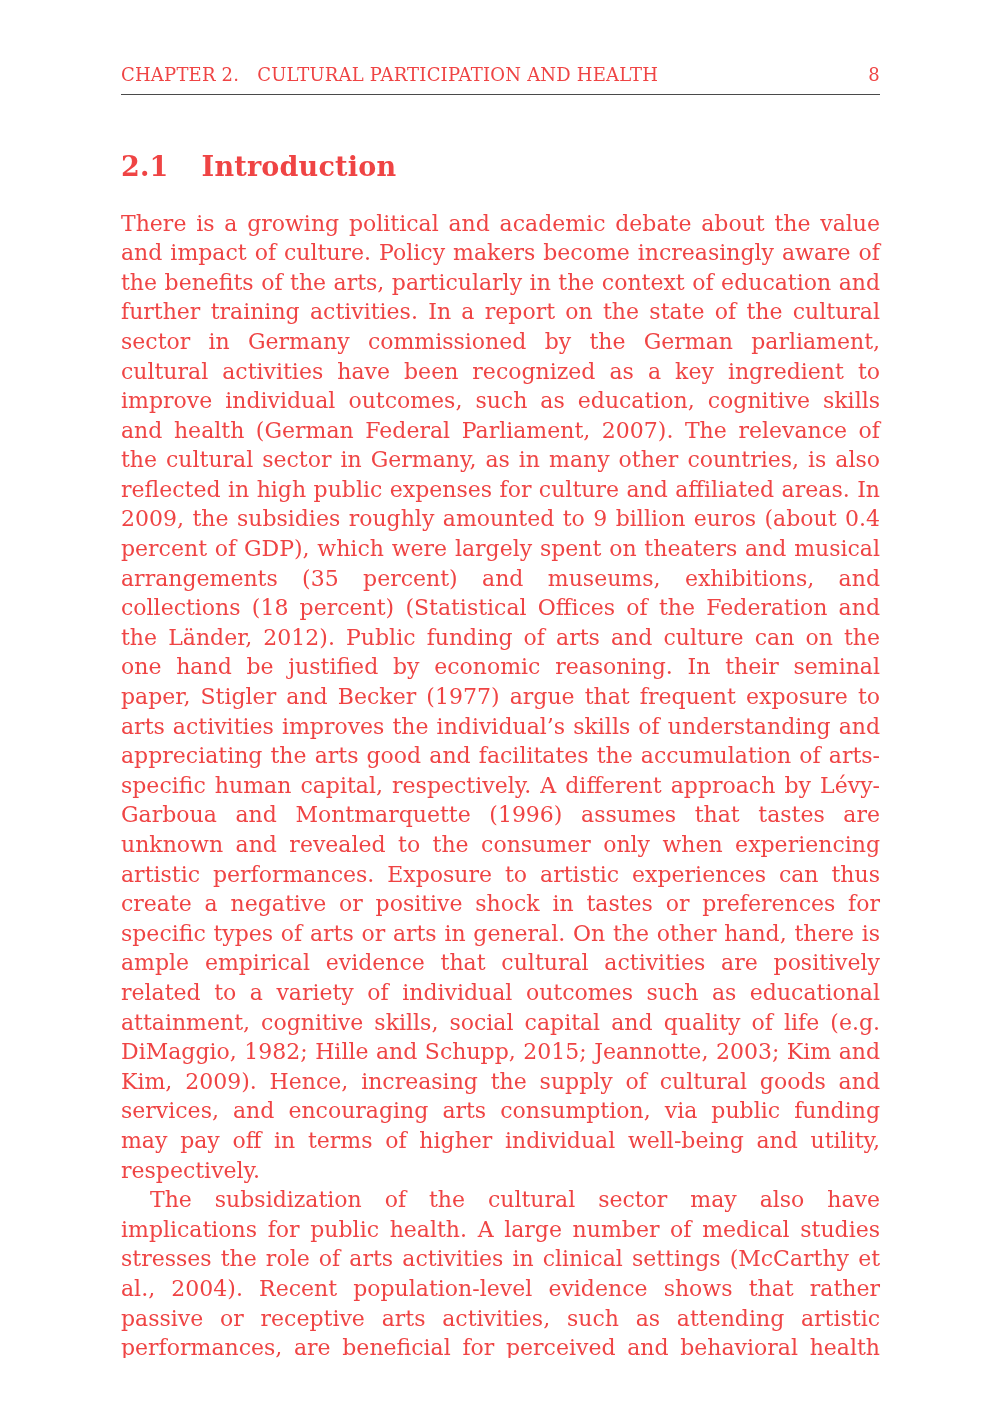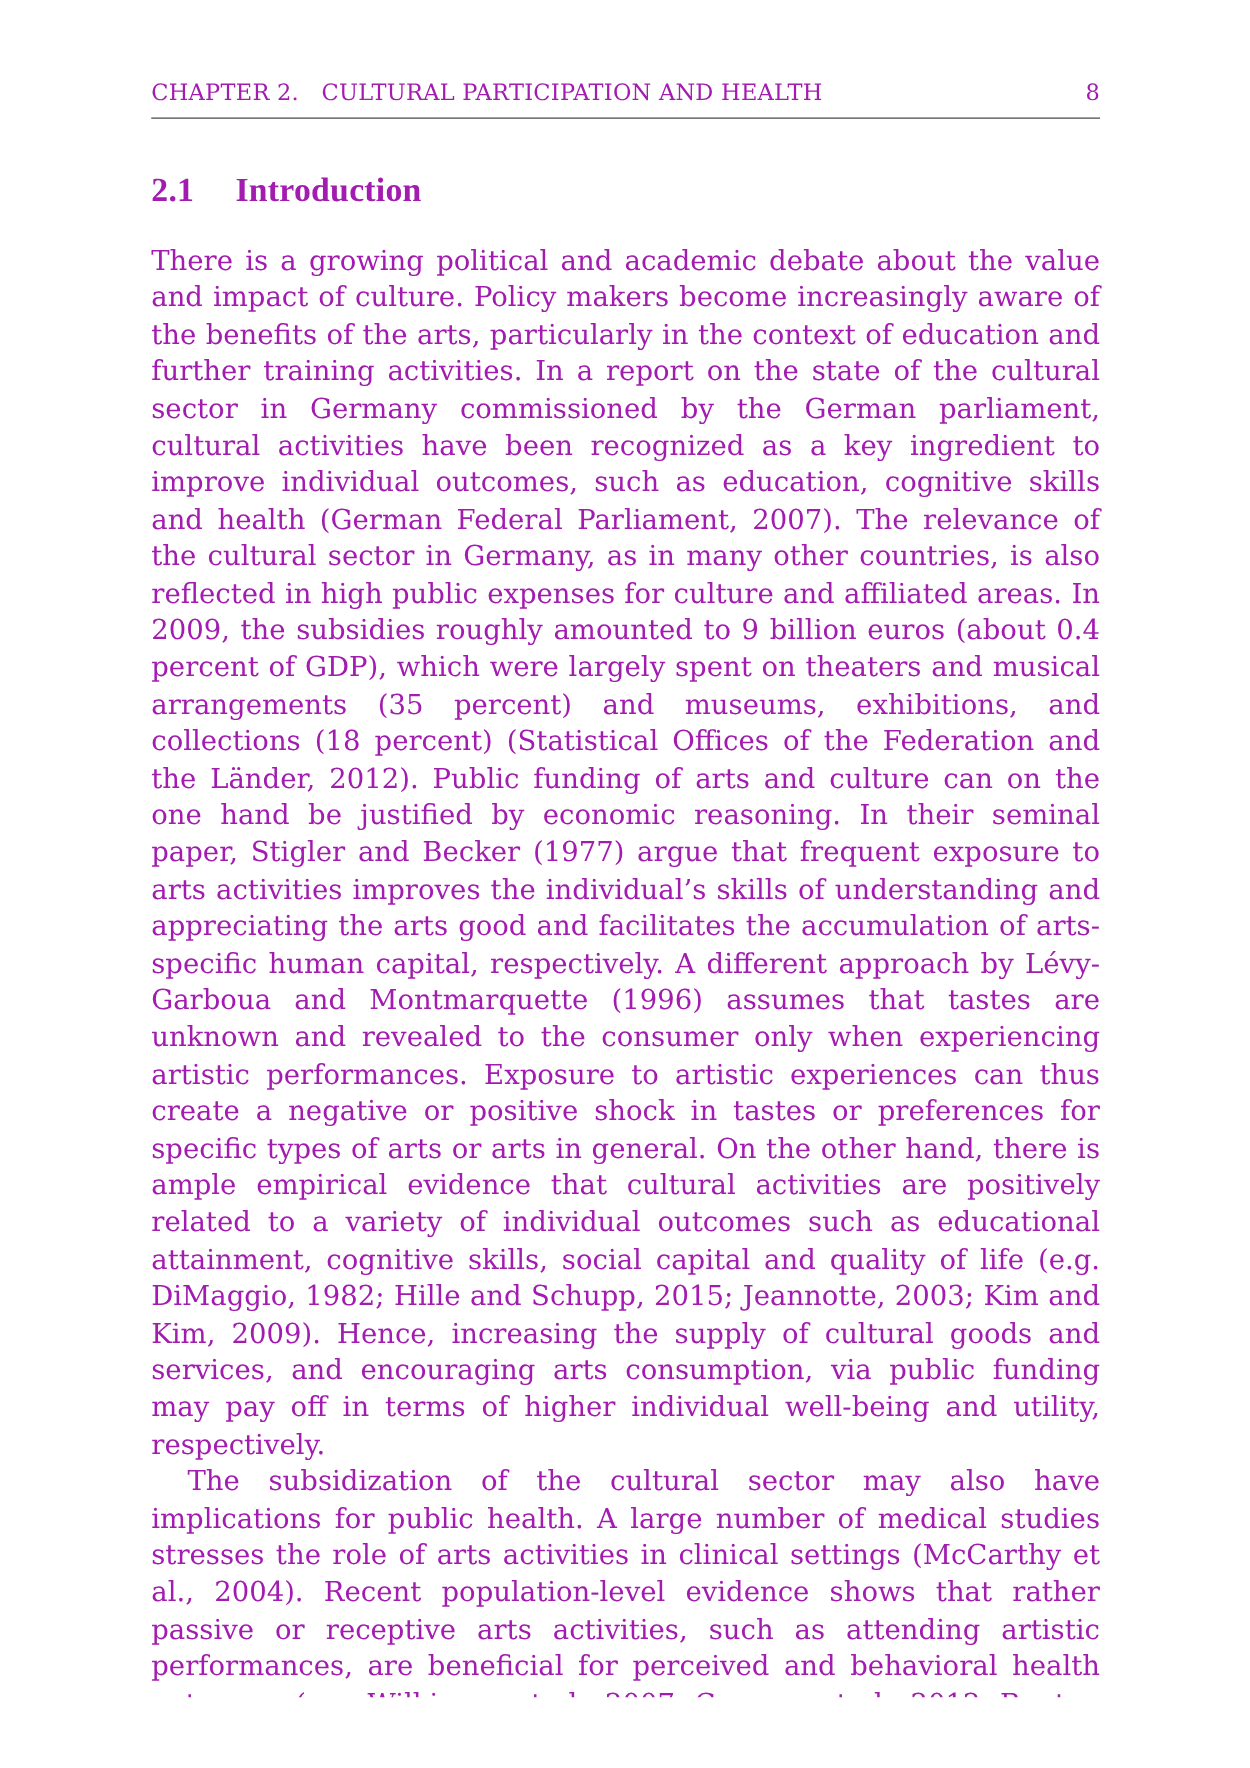--- a/index.html
+++ b/index.html
@@ -5,47 +5,46 @@
   html, body {
     margin: 0;
     padding: 0;
     background: #ffffff;
   }
   .page {
     position: relative;
     width: 1000px;
     height: 1358px;
     background: #ffffff;
-    color: #a21caf;
+    color: #ef4444;
     font-family: "DejaVu Serif", serif;
     box-sizing: border-box;
     padding: 64px 120px 0 121px;
     overflow: hidden;
   }
   .running-head {
     display: flex;
     justify-content: space-between;
     align-items: baseline;
     font-size: 18px;
     line-height: 1.25;
     padding-bottom: 7px;
     border-bottom: 1.5px solid #4a4a4a;
     letter-spacing: 0.2px;
     white-space: nowrap;
   }
   .running-head .chapter-label {
     margin-right: 18px;
   }
   .section-heading {
-    margin-top: 42px;
+    margin-top: 56px;
     font-size: 27px;
     font-weight: bold;
     line-height: 1.15;
     letter-spacing: 0.2px;
-    font-family: Liberation Serif, serif;
   }
   .section-heading .section-number {
     display: inline-block;
     margin-right: 33px;
   }
   .body-text {
     margin-top: 27px;
     font-size: 22px;
     line-height: 29.6px;
     text-align: justify;

